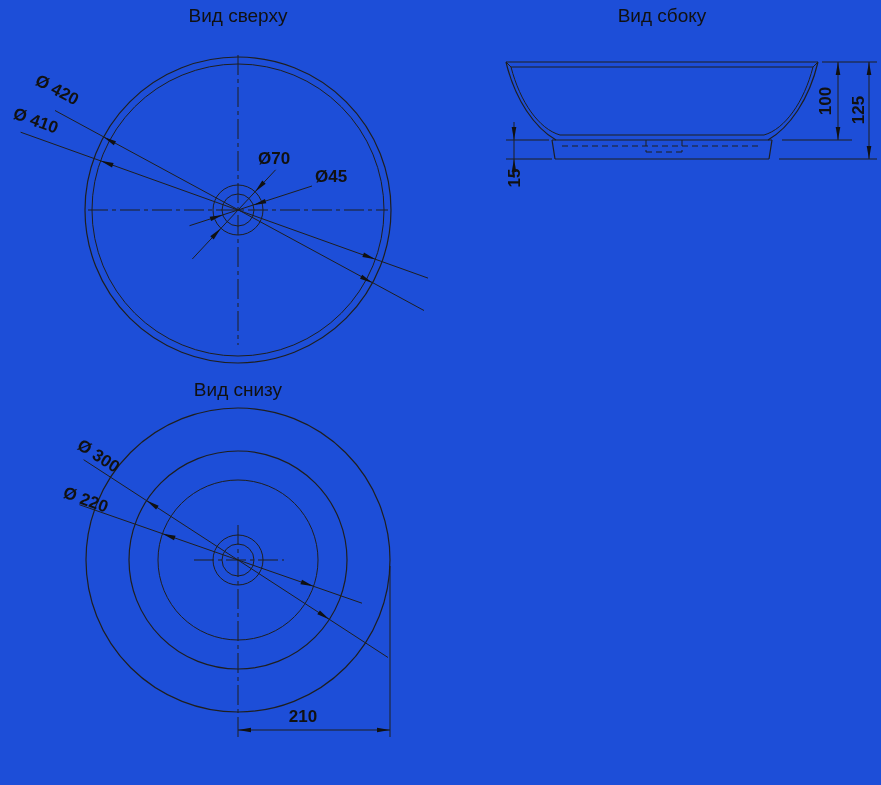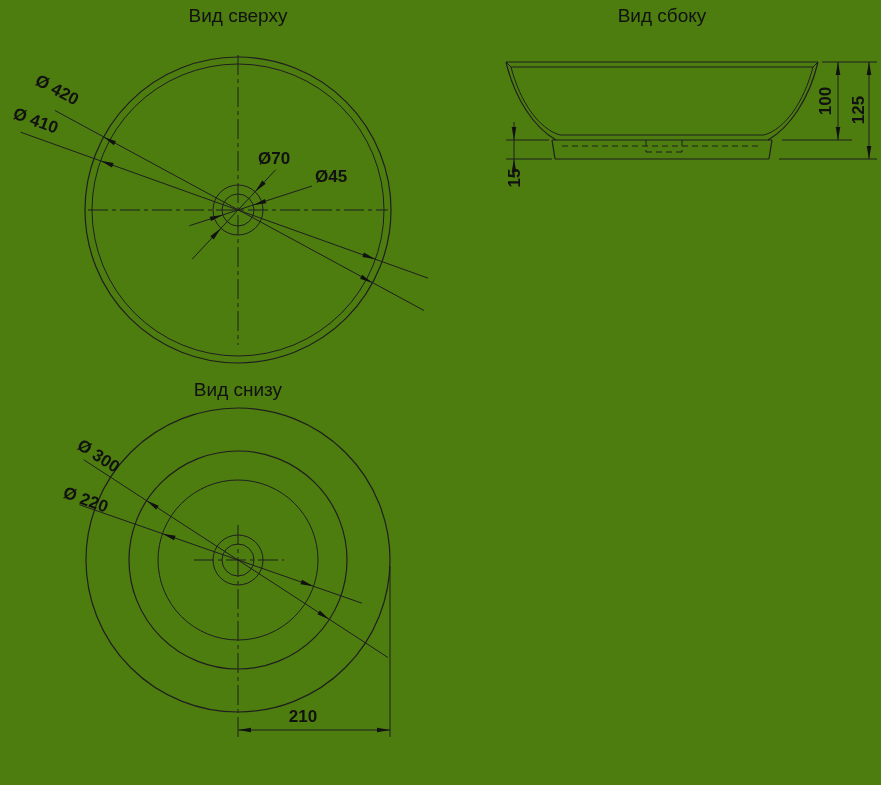--- a/index.html
+++ b/index.html
@@ -1,16 +1,16 @@
 <!DOCTYPE html>
 <html><head>
 <meta charset="utf-8">
 <style>
   html,body{margin:0;padding:0;background:#ffffff;}
-  .stage{position:relative;width:881px;height:785px;background:#4d7c0f;font-family:"Liberation Sans",sans-serif;}
+  .stage{position:relative;width:881px;height:785px;background:#1d4ed8;font-family:"Liberation Sans",sans-serif;}
   svg{display:block;}
   .ln{fill:none;stroke:#1f1f1f;stroke-width:1.2;}
   .thin{fill:none;stroke:#1f1f1f;stroke-width:1;}
   .cl{fill:none;stroke:#1f1f1f;stroke-width:1;stroke-dasharray:20 4 4 4;}
   .hid{fill:none;stroke:#1f1f1f;stroke-width:1;stroke-dasharray:6 4;}
   .dimline{fill:none;stroke:#1f1f1f;stroke-width:1;}
   .arrow{fill:#111;stroke:none;}
   .title{font-size:19px;fill:#111;font-weight:400;}
   .dim{font-size:17px;fill:#111;font-weight:700;}
 </style>

